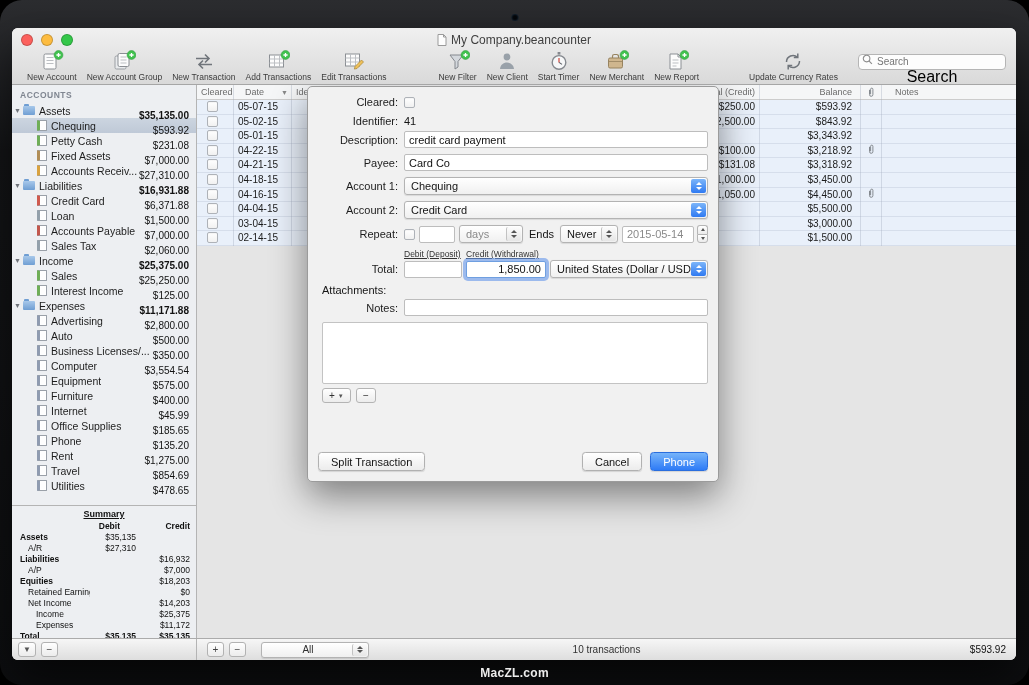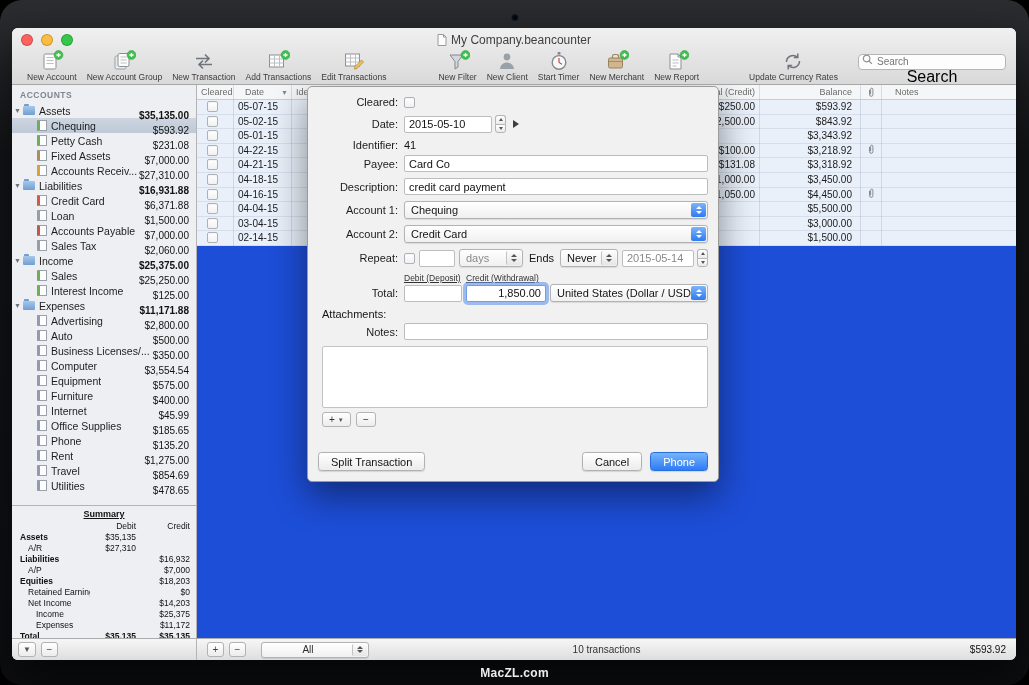--- a/index.html
+++ b/index.html
@@ -55,31 +55,31 @@
   .sb-ico.ledger{width:10px;height:11px;background:#fefefe;border:1px solid #9aa0a8;border-left:3px solid var(--c,#98a2ac);border-radius:1px;box-shadow:inset 0 0 0 1px rgba(255,255,255,.6);}
   .sb-label{overflow:hidden;text-overflow:ellipsis;}
   .sb-amount{margin-left:auto;font-size:10px;color:#111;margin-top:10px;}
   .sb-item.group .sb-amount{font-weight:bold;}
 
   
   .summary{position:absolute;left:0;right:0;bottom:0;height:133px;border-top:1px solid #b4b4b4;
     background:#edeff2;padding:3px 6px 0 6px;font-size:8.5px;color:#111;}
   .sum-title{text-align:center;font-weight:bold;text-decoration:underline;font-size:9px;margin-bottom:1px;}
   .sum-row{display:flex;height:11px;align-items:center;}
-  .sum-row.head{font-weight:normal;}
+  .sum-row.head{font-weight:bold;gap:16px;}
   .sum-label{flex:1;overflow:hidden;white-space:nowrap;}
   .sum-label.ind0{padding-left:2px;}.sum-label.ind1{padding-left:10px;}.sum-label.ind2{padding-left:18px;}
   .sum-debit{width:46px;text-align:right;}
   .sum-credit{width:54px;text-align:right;}
   .sum-row.bold .sum-label{font-weight:bold;}
   .sum-row.total{font-weight:bold;justify-content:center;}
   .sum-row.total .sum-debit,.sum-row.total .sum-credit{text-decoration:underline;}
 
   
-  .main{flex:1;position:relative;background:#1d4ed8;overflow:hidden;}
+  .main{flex:1;position:relative;background:#e5e5e5;overflow:hidden;}
   .thead{position:absolute;top:0;left:0;right:0;height:15px;background:#f5f6f7;border-bottom:1px solid #cccccc;
     font-size:9px;color:#6c6c6c;z-index:1;}
   .th{position:absolute;top:0;height:15px;line-height:15px;white-space:nowrap;}
   .trows{position:absolute;top:15px;left:0;right:0;z-index:1;}
   .trow{height:14.6px;position:relative;background:#e9f0fa;border-bottom:1px solid #d6deeb;
     font-size:10px;color:#1b1b1b;}
   .cbx{display:inline-block;width:11px;height:11px;border:1px solid #aeb2b8;border-radius:2px;
     background:linear-gradient(#fff,#f1f1f1);box-shadow:inset 0 1px 1px rgba(0,0,0,.04);}
   .trow .cbx{position:absolute;left:10px;top:1px;}
   .c-date{position:absolute;left:41px;line-height:14px;}
@@ -632,44 +632,31 @@
               <span class="c-balance">$1,500.00</span>
               <span class="c-attach"></span>
             </div>
           </div>
 
         <div class="dialog">
           <div class="drow" style="margin-bottom:7px">
             <span class="dlabel">Cleared:</span>
             <span class="cbx"></span>
           </div>
-          <div class="drow">
-            <span class="dlabel">Date:</span>
-            <input class="tfield" style="width: 88px;" value="2015-05-10">
-            <span class="stepper">
-                <span class="up">
-                  <i></i>
-                </span>
-                <span class="dn">
-                  <i></i>
-                </span>
-              </span>
-            <span class="disc-arrow"></span>
-          </div>
           <div class="drow" style="margin-bottom:4px">
             <span class="dlabel">Identifier:</span>
             <span>41</span>
           </div>
           <div class="drow">
+            <span class="dlabel">Description:</span>
+            <input class="tfield" style="flex: 1 1 0%;" value="credit card payment">
+          </div>
+          <div class="drow">
             <span class="dlabel">Payee:</span>
             <input class="tfield" style="flex: 1 1 0%;" value="Card Co">
-          </div>
-          <div class="drow">
-            <span class="dlabel">Description:</span>
-            <input class="tfield" style="flex: 1 1 0%;" value="credit card payment">
           </div>
           <div class="drow">
             <span class="dlabel">Account 1:</span>
             <span class="popup" style="flex:1">
               <span>Chequing</span>
               <span class="caps">
                   <i class="up"></i>
                   <i class="dn"></i>
                 </span>
             </span>

